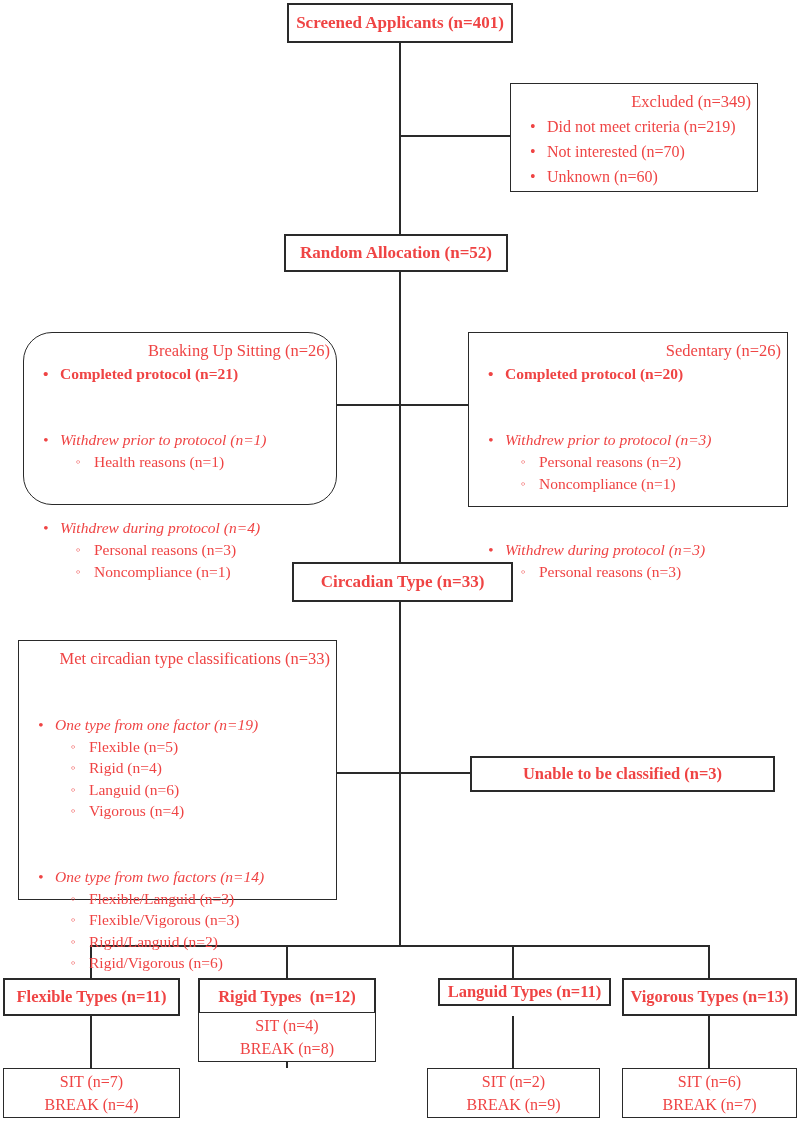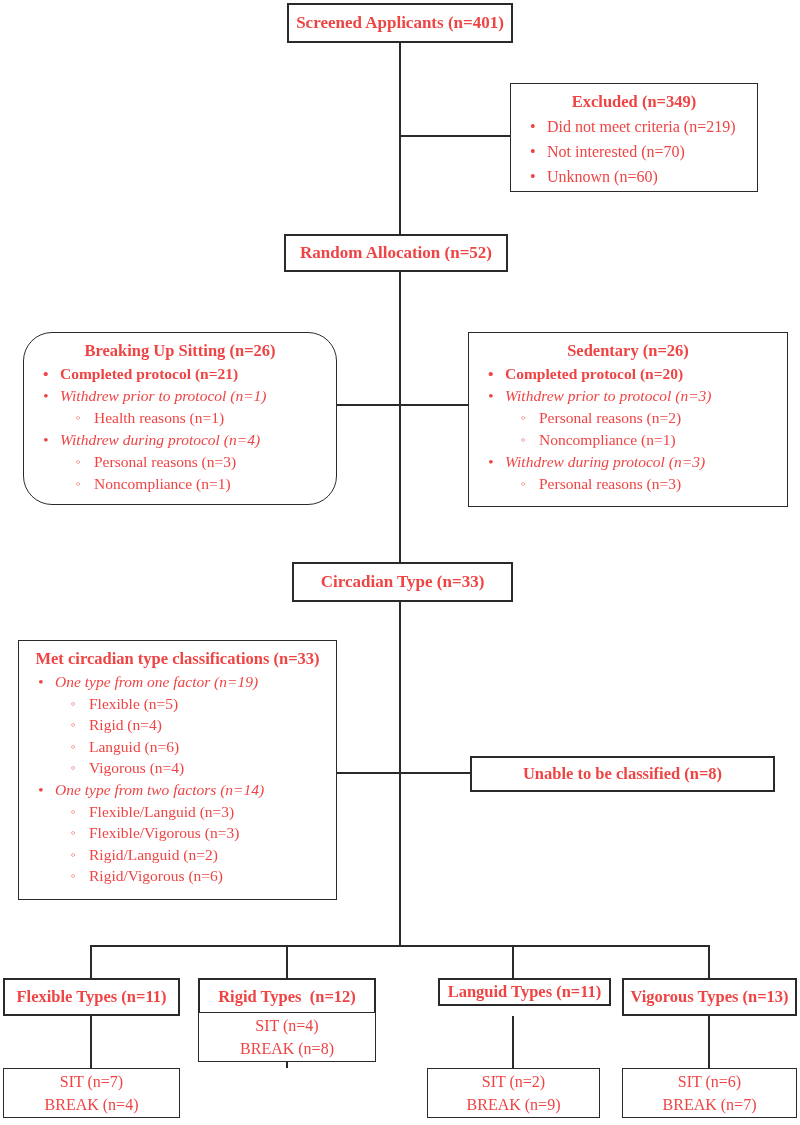--- a/index.html
+++ b/index.html
@@ -23,34 +23,34 @@
     align-items: center;
     justify-content: center;
     font-weight: bold;
     font-size: 17px;
     text-align: center;
   }
   .type-box { font-size: 16.5px; }
   .pre { white-space: pre-wrap; }
   .detail { border-width: 1.5px; padding: 7px 6px 4px 6px; }
   .box-title {
-    font-weight: bold;
-    text-align: center;
+    font-weight: normal;
+    text-align: right;
     font-size: 16.5px;
     line-height: 22px;
     margin-bottom: 1px;
   }
   ul.flow-list { list-style: none; margin: 0; padding: 0; }
   .flow-list li { position: relative; font-size: 15.5px; line-height: 22px; }
   .flow-list li.l1 { padding-left: 30px; }
   .flow-list li.l1::before { content: "\2022"; position: absolute; left: 13px; top: 0; }
   .flow-list li.l2 { padding-left: 64px; }
   .flow-list li.l2::before { content: "\25E6"; position: absolute; left: 46px; top: 0; font-size: 13px; }
   .flow-list li.b { font-weight: bold; }
-  .flow-list li.i { font-style: italic; }
+  .flow-list li.i { font-style: italic; margin-top: 44px; }
   .excl .flow-list li { font-size: 16px; line-height: 25px; }
   .met .flow-list li { line-height: 21.6px; }
   .sit-box {
     display: flex;
     flex-direction: column;
     align-items: center;
     justify-content: center;
     font-size: 16px;
     line-height: 23px;
     border-width: 1.5px;
@@ -134,21 +134,21 @@
       <li class="l2">Vigorous (n=4)</li>
       <li class="l1 i">One type from two factors (n=14)</li>
       <li class="l2">Flexible/Languid (n=3)</li>
       <li class="l2">Flexible/Vigorous (n=3)</li>
       <li class="l2">Rigid/Languid (n=2)</li>
       <li class="l2">Rigid/Vigorous (n=6)</li>
     </ul>
   </div>
 
   <div class="box center-box" style="left:470px; top:756px; width:305px; height:36px; font-size:16.5px;">
-    <span>Unable to be classified (n=8)</span>
+    <span>Unable to be classified (n=3)</span>
   </div>
 
   <div class="box center-box type-box" style="left:3px; top:978px; width:177px; height:38px;">
     <span class="pre">Flexible Types (n=11)</span>
   </div>
   <div class="box center-box type-box" style="left:198px; top:978px; width:178px; height:38px;">
     <span class="pre">Rigid Types  (n=12)</span>
   </div>
   <div class="box center-box type-box" style="left:438px; top:978px; width:173px; height:28px;">
     <span class="pre">Languid Types (n=11)</span>

